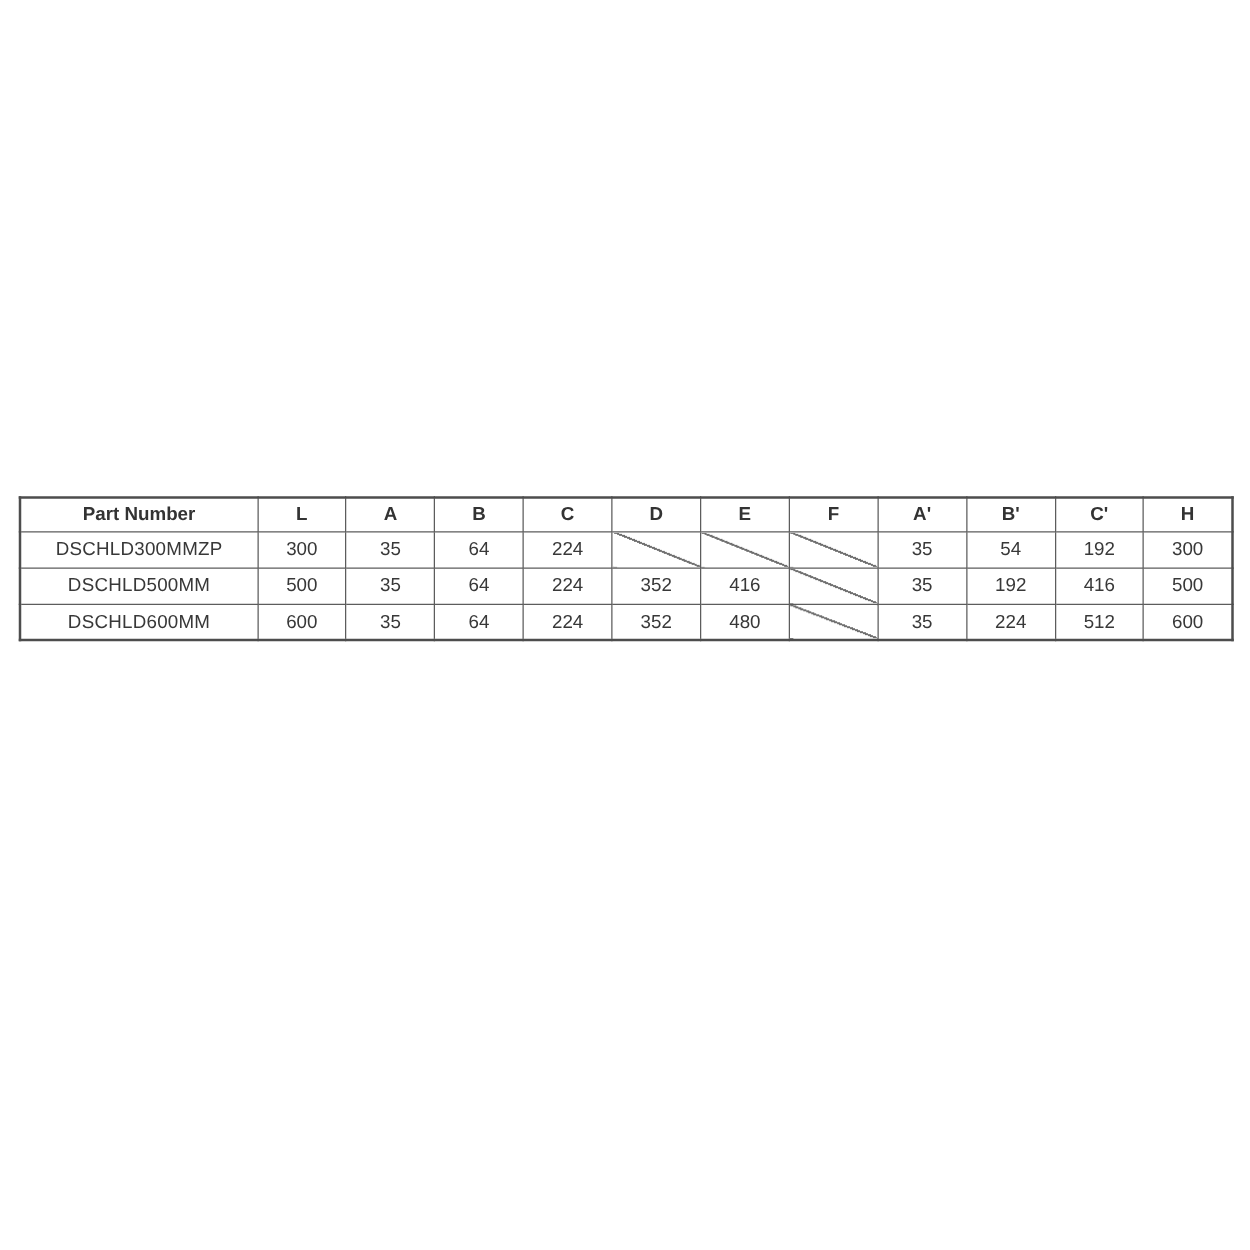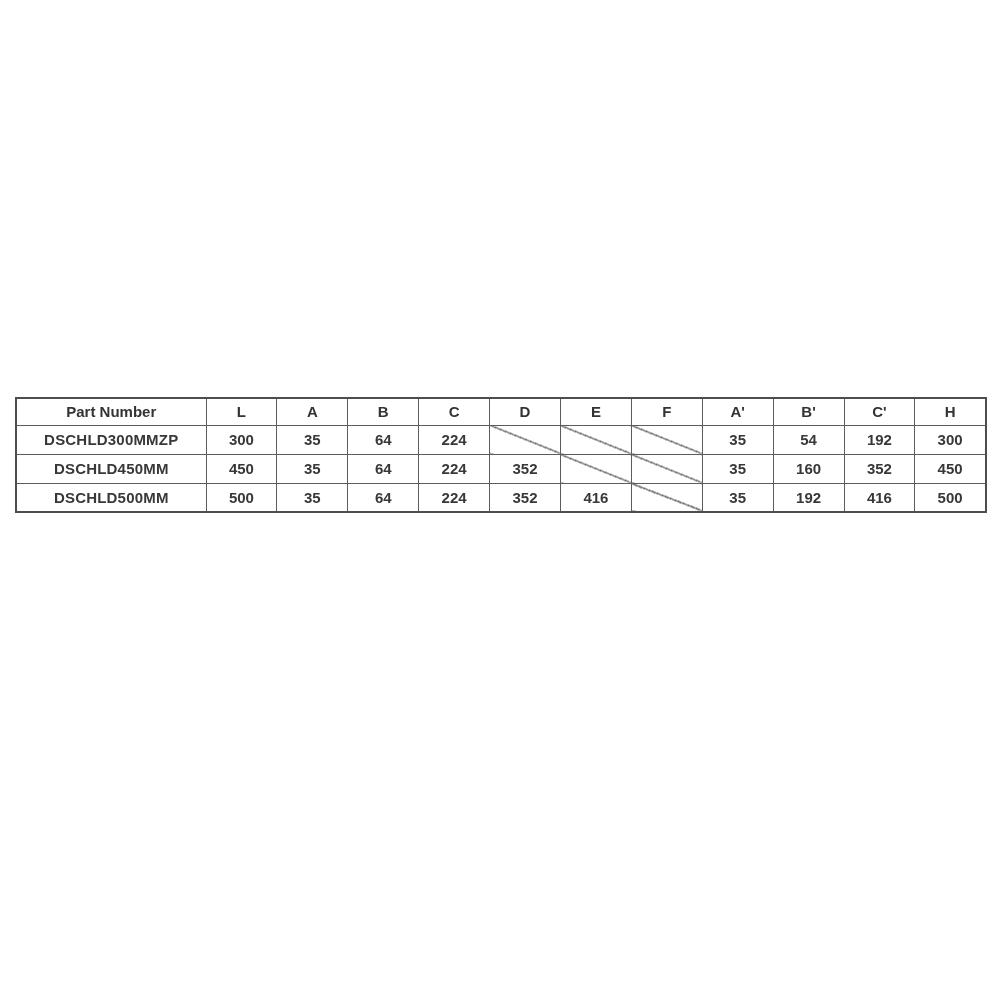--- a/index.html
+++ b/index.html
@@ -29,21 +29,21 @@
     border: 1px solid #5c5c5c;
     font-size: 15px;
     color: #383838;
     text-align: center;
     vertical-align: middle;
     padding: 0;
     overflow: hidden;
     white-space: nowrap;
   }
   table.spec-table thead tr { height: 27px; }
-  table.spec-table tbody tr { height: 29px; font-weight: bold; }
+  table.spec-table tbody tr { height: 29px; }
   table.spec-table thead th {
     font-weight: bold;
     color: #333333;
   }
   td.part-cell {
     text-align: left;
     padding-left: 9px;
     letter-spacing: 0.2px;
   }
   
@@ -101,42 +101,42 @@
           <td>224</td>
           <td class="na-cell"></td>
           <td class="na-cell"></td>
           <td class="na-cell"></td>
           <td>35</td>
           <td>54</td>
           <td>192</td>
           <td>300</td>
         </tr>
         <tr>
-          <td class="part-cell">DSCHLD450MM</td>
-          <td>450</td>
-          <td>35</td>
-          <td>64</td>
-          <td>224</td>
-          <td>352</td>
-          <td class="na-cell"></td>
-          <td class="na-cell"></td>
-          <td>35</td>
-          <td>160</td>
-          <td>352</td>
-          <td>450</td>
-        </tr>
-        <tr>
           <td class="part-cell">DSCHLD500MM</td>
           <td>500</td>
           <td>35</td>
           <td>64</td>
           <td>224</td>
           <td>352</td>
           <td>416</td>
           <td class="na-cell"></td>
           <td>35</td>
           <td>192</td>
           <td>416</td>
           <td>500</td>
         </tr>
+        <tr>
+          <td class="part-cell">DSCHLD600MM</td>
+          <td>600</td>
+          <td>35</td>
+          <td>64</td>
+          <td>224</td>
+          <td>352</td>
+          <td>480</td>
+          <td class="na-cell"></td>
+          <td>35</td>
+          <td>224</td>
+          <td>512</td>
+          <td>600</td>
+        </tr>
       </tbody>
   </table>
 </div>
 
 </body></html>

